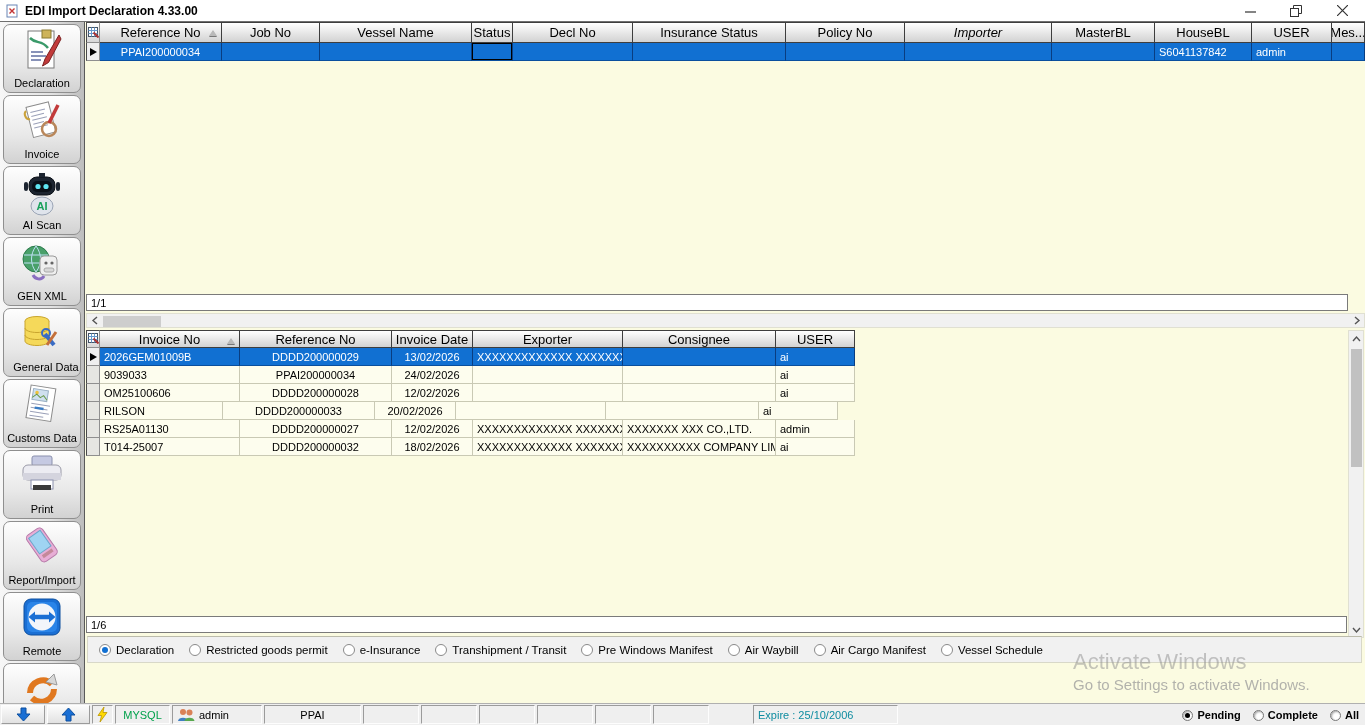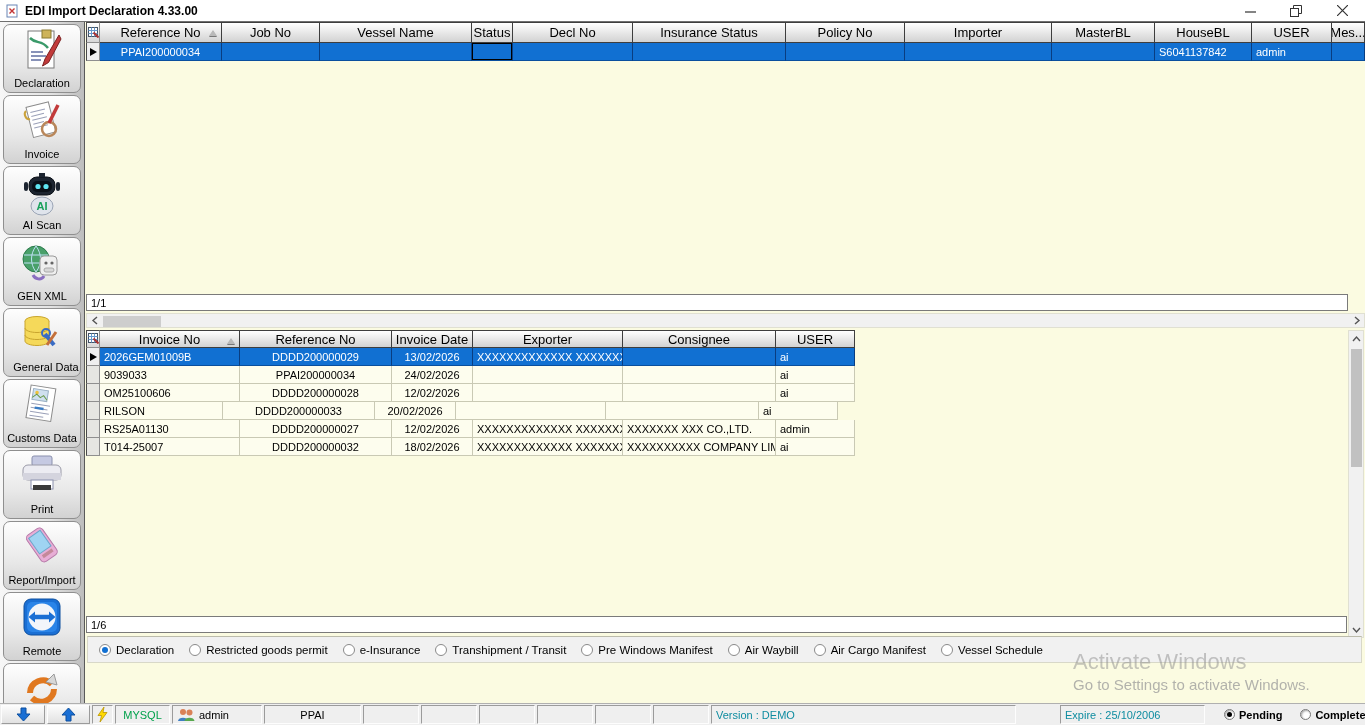--- a/index.html
+++ b/index.html
@@ -70,21 +70,21 @@
   
   .sb{position:absolute;left:0;top:703px;width:1365px;height:22px;background:#efefef;border-top:1px solid #b0b0b0;
       box-sizing:border-box;display:flex;align-items:stretch;}
   .seg{border:1px solid;border-color:#9b9b9b #fdfdfd #fdfdfd #9b9b9b;margin:1px 1px 1px 1px;box-sizing:border-box;
        display:flex;align-items:center;justify-content:center;font-size:11px;white-space:nowrap;overflow:hidden;flex:none;}
   .seg.btn{border-color:#fdfdfd #9b9b9b #9b9b9b #fdfdfd;background:linear-gradient(#fbfbfb,#e2e2e2);}
   .seg.left{justify-content:flex-start;padding-left:4px;}
   .green{color:#00a14b;}
   .teal{color:#0e8ca0;}
   .filter{flex:1;display:flex;align-items:center;justify-content:flex-end;padding-right:6px;}
-  .fopt{display:flex;align-items:flex-start;margin-left:18px;}
+  .fopt{display:flex;align-items:flex-end;margin-left:12px;}
   .fdot{width:11px;height:11px;border-radius:50%;background:#fff;border:1px solid #777;
         box-shadow:inset 1px 1px 2px rgba(0,0,0,.35);box-sizing:border-box;display:flex;align-items:center;justify-content:center;flex:none;}
   .fdot.on::after{content:"";width:5px;height:5px;border-radius:50%;background:#000;}
   .fopt .rl{font-size:11px;font-weight:bold;margin-left:4px;}
 </style>
 </head>
 <body>
 
 <div class="titlebar">
   <span class="app-ic">
@@ -239,21 +239,21 @@
               <path d="M5.5 5.5l5 5" stroke="#a33" stroke-width="2"></path>
             </svg></span>
         </div>
         <div class="g-h" style="width: 122px; height: 21px;">Reference No<span class="sort"></span></div>
         <div class="g-h" style="width: 98px; height: 21px;">Job No</div>
         <div class="g-h" style="width: 152px; height: 21px;">Vessel Name</div>
         <div class="g-h" style="width: 41px; height: 21px;">Status</div>
         <div class="g-h" style="width: 120px; height: 21px;">Decl No</div>
         <div class="g-h" style="width: 153px; height: 21px;">Insurance Status</div>
         <div class="g-h" style="width: 119px; height: 21px;">Policy No</div>
-        <div class="g-h" style="width: 147px; height: 21px;">Importer</div>
+        <div class="g-h" style="width: 147px; height: 21px; font-style: italic;">Importer</div>
         <div class="g-h" style="width: 103px; height: 21px;">MasterBL</div>
         <div class="g-h" style="width: 97px; height: 21px;">HouseBL</div>
         <div class="g-h" style="width: 80px; height: 21px;">USER</div>
         <div class="g-h" style="width: 33px; height: 21px;">Mes...</div>
       </div>
       <div class="g-row sel">
         <div class="g-sel" style="height: 18px;">
           <span class="ptr"></span>
         </div>
         <div class="g-c" style="width: 122px; height: 18px; justify-content: center;">PPAI200000034</div>
@@ -442,21 +442,20 @@
       </svg>
     <span>admin</span>
   </div>
   <div class="seg" style="width:97px;">PPAI</div>
   <div class="seg" style="width:56px;"></div>
   <div class="seg" style="width:56px;"></div>
   <div class="seg" style="width:56px;"></div>
   <div class="seg" style="width:56px;"></div>
   <div class="seg" style="width:56px;"></div>
   <div class="seg" style="width:56px;"></div>
-  <div class="seg left teal" style="width:305px;">Version : DEMO</div>
   <div class="seg left teal" style="width:145px;margin-left:43px;">Expire : 25/10/2006</div>
   <div class="filter" id="filter-radios">
       <span class="fopt">
         <span class="fdot on"></span>
         <span class="rl">Pending</span>
       </span>
       <span class="fopt">
         <span class="fdot"></span>
         <span class="rl">Complete</span>
       </span>

